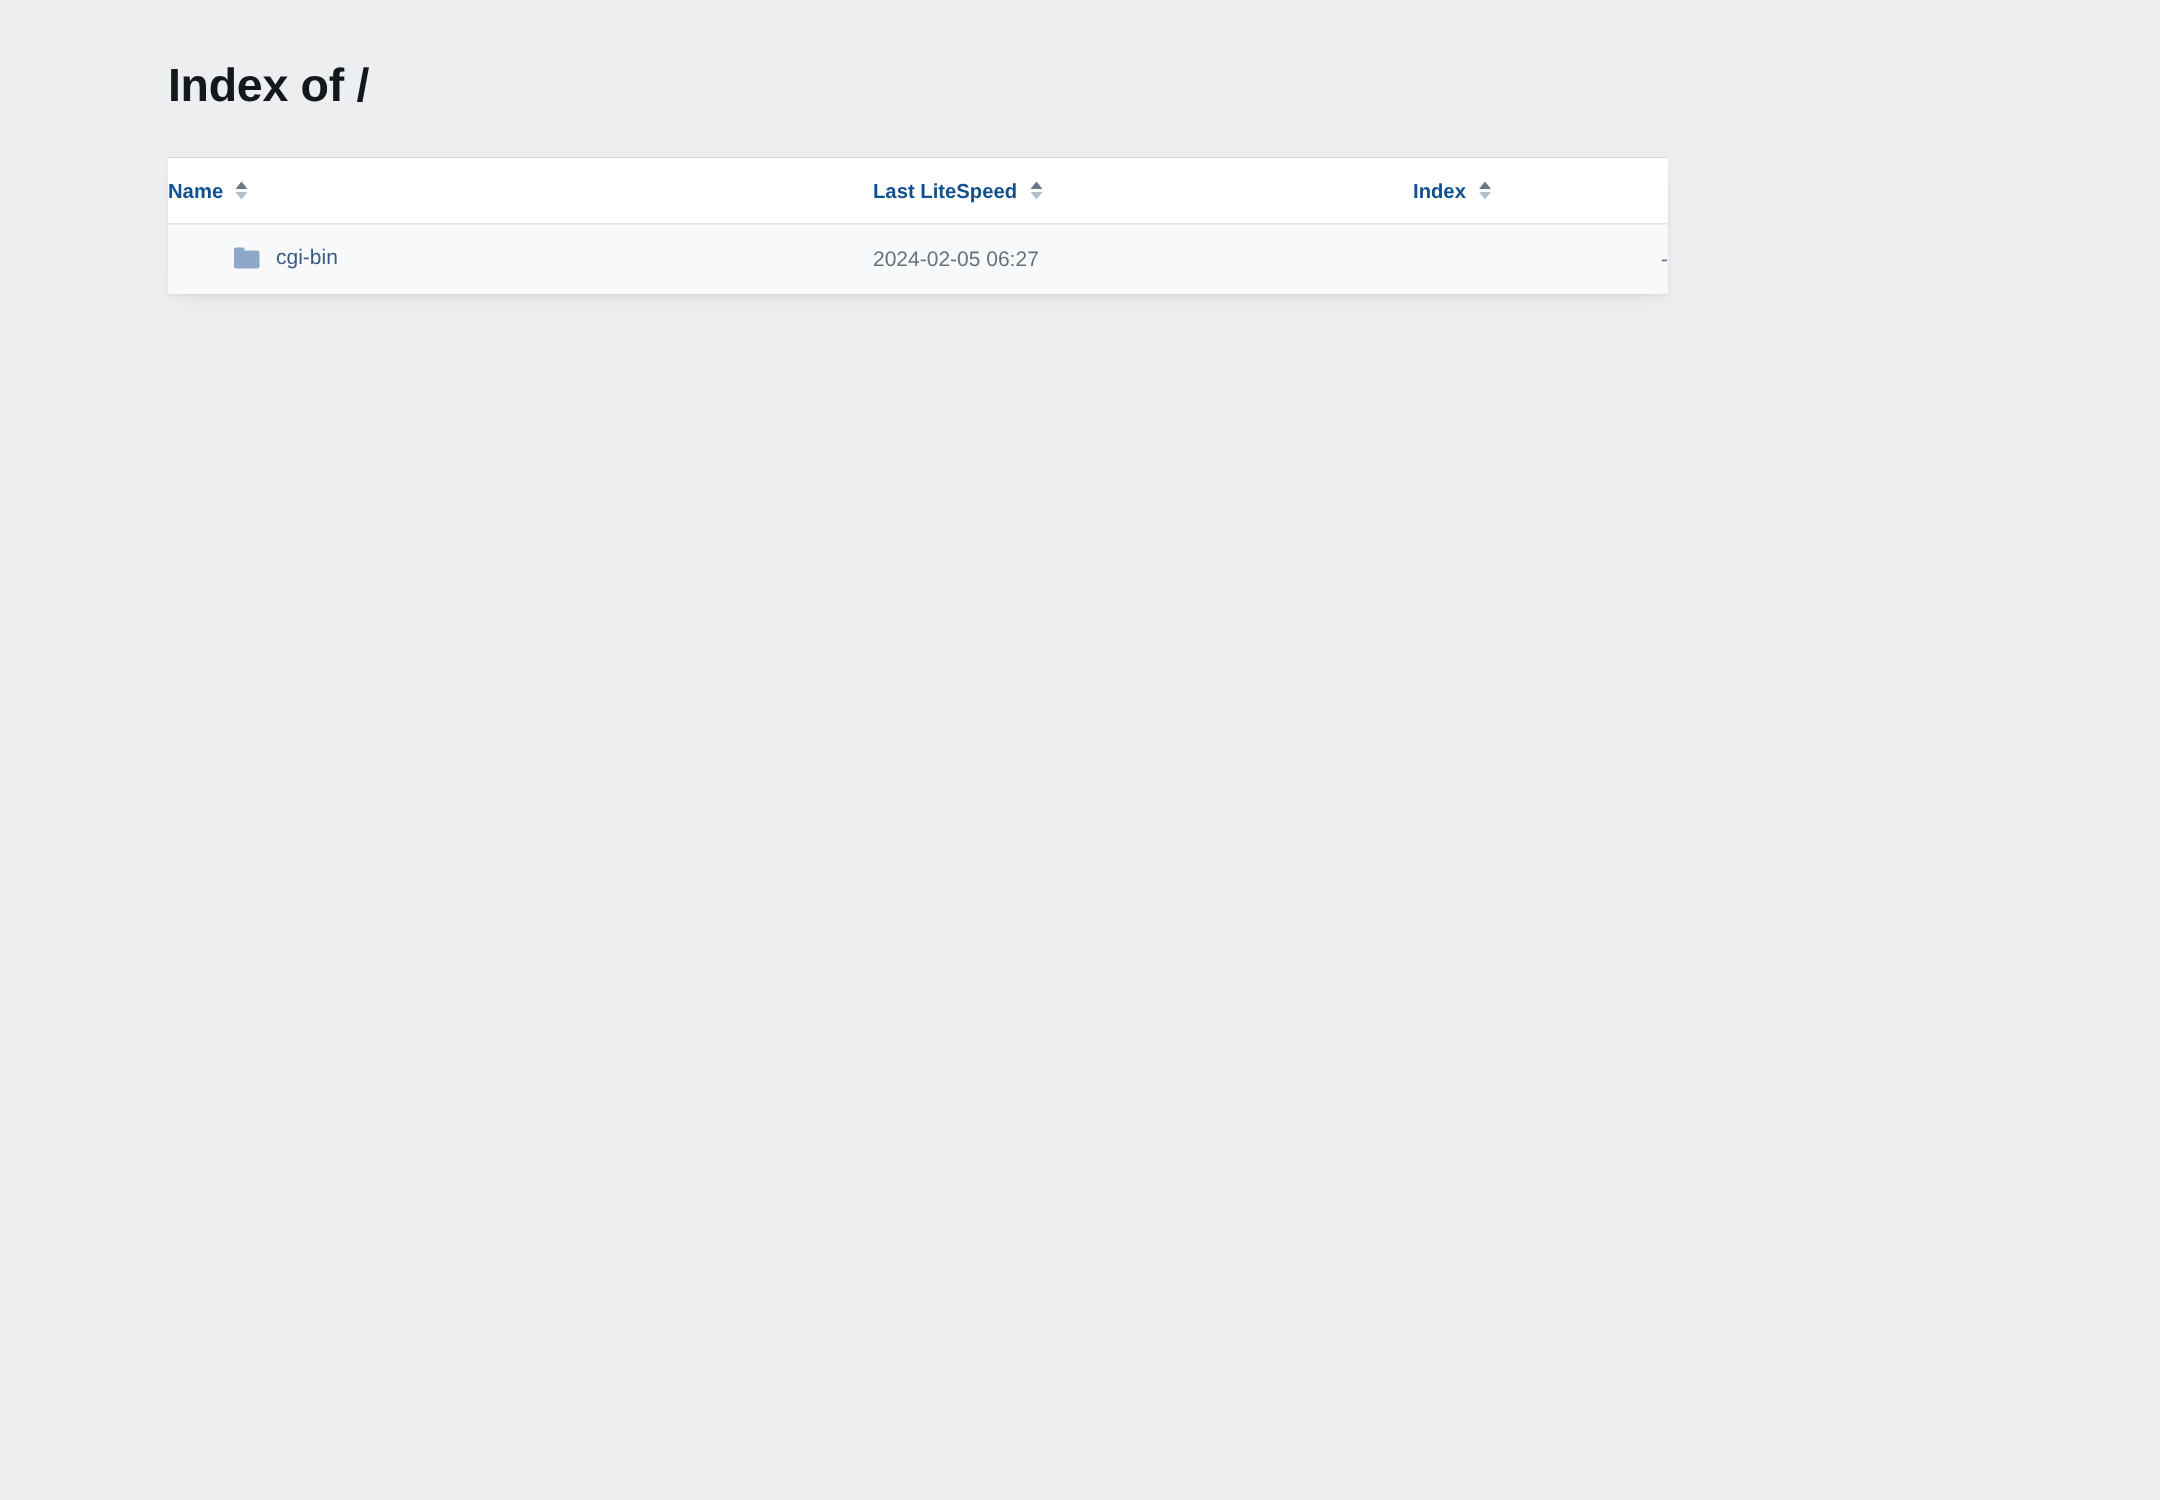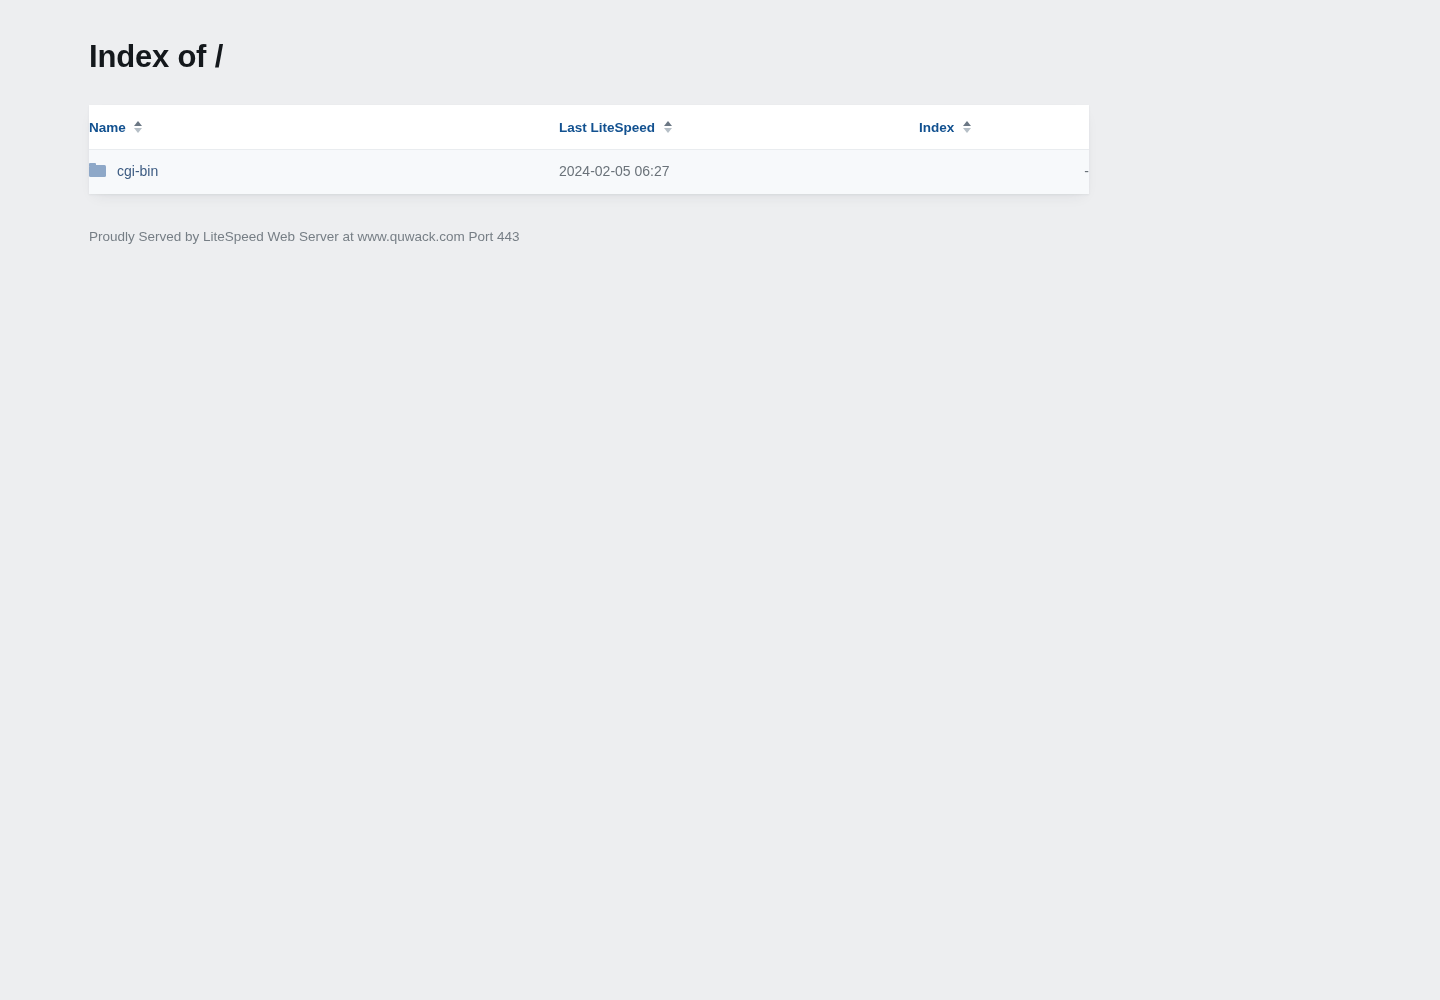--- a/index.html
+++ b/index.html
@@ -9,21 +9,21 @@
   body {
     width: 1440px;
     height: 1000px;
     background: #edeef0;
     font-family: "Liberation Sans", sans-serif;
     -webkit-font-smoothing: antialiased;
     overflow: hidden;
   }
 
   .page {
-    padding: 32px 220px 0 89px;
+    padding: 32px 220px 0 112px;
     box-sizing: border-box;
     width: 1440px;
   }
 
   .page-title {
     font-size: 31px;
     font-weight: 700;
     color: #14181c;
     letter-spacing: -0.2px;
     margin: 0;
@@ -105,22 +105,23 @@
     padding: 13px 0 14px 0;
     vertical-align: middle;
     border: 0;
   }
 
   td.cell-name { padding-left: 26px; }
   td.cell-size { text-align: right; padding-right: 14px; color: #6a7279; }
 
   .name-wrap {
     display: inline-flex;
-    align-items: flex-start;
+    align-items: flex-end;
     gap: 11px;
+    margin-left: 44px;
   }
 
   .folder-icon {
     position: relative;
     width: 17px;
     height: 14px;
     flex: none;
   }
   .folder-icon .tab {
     position: absolute;
@@ -203,15 +204,14 @@
               <a class="entry-link" href="#">cgi-bin</a>
             </span>
           </td>
           <td class="cell-date">2024-02-05 06:27</td>
           <td class="cell-size">-</td>
         </tr>
       </tbody>
     </table>
   </div>
 
-  <div class="footer-note">Proudly Served by LiteSpeed Web Server at www.quwack.com Port 443</div>
 
 </div>
 
 </body></html>

